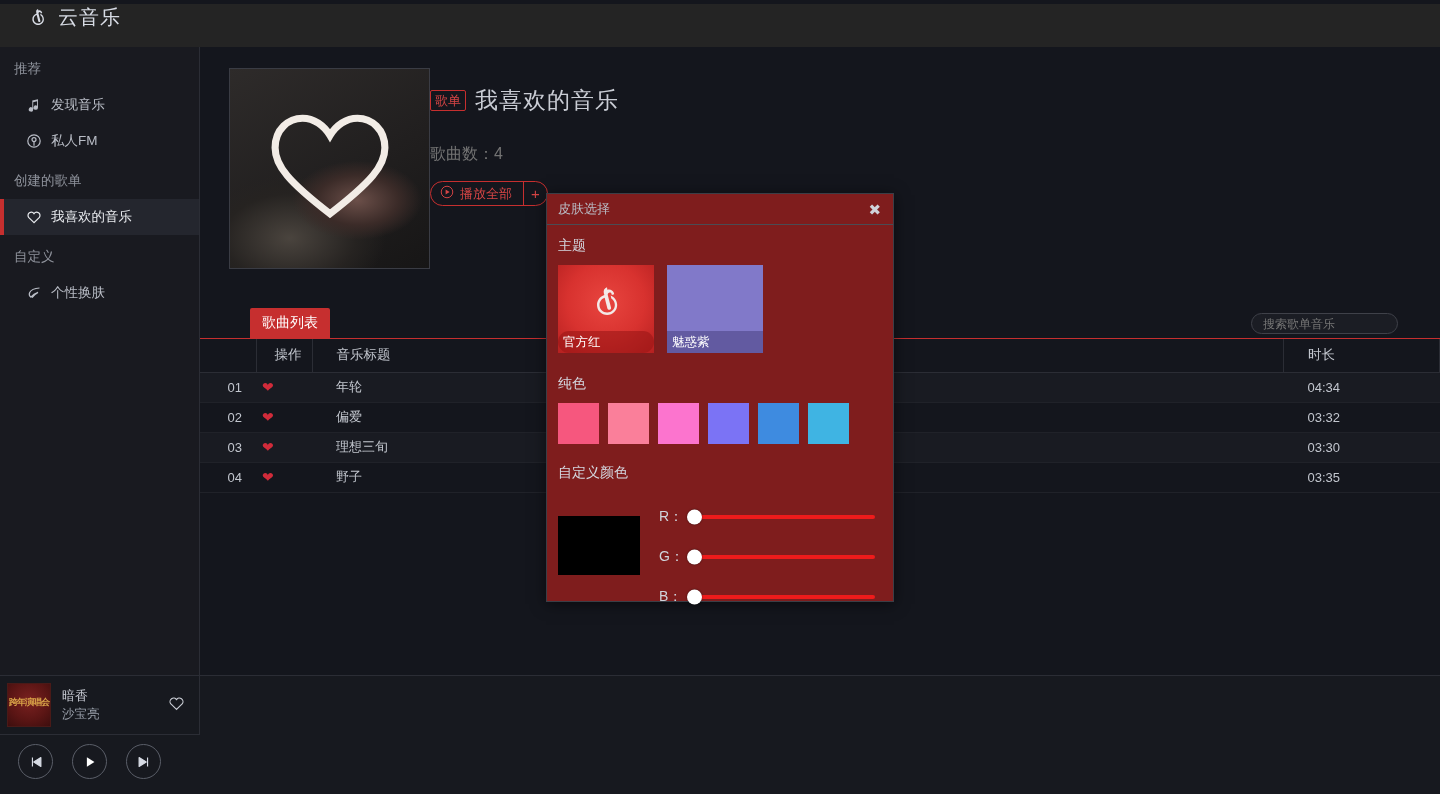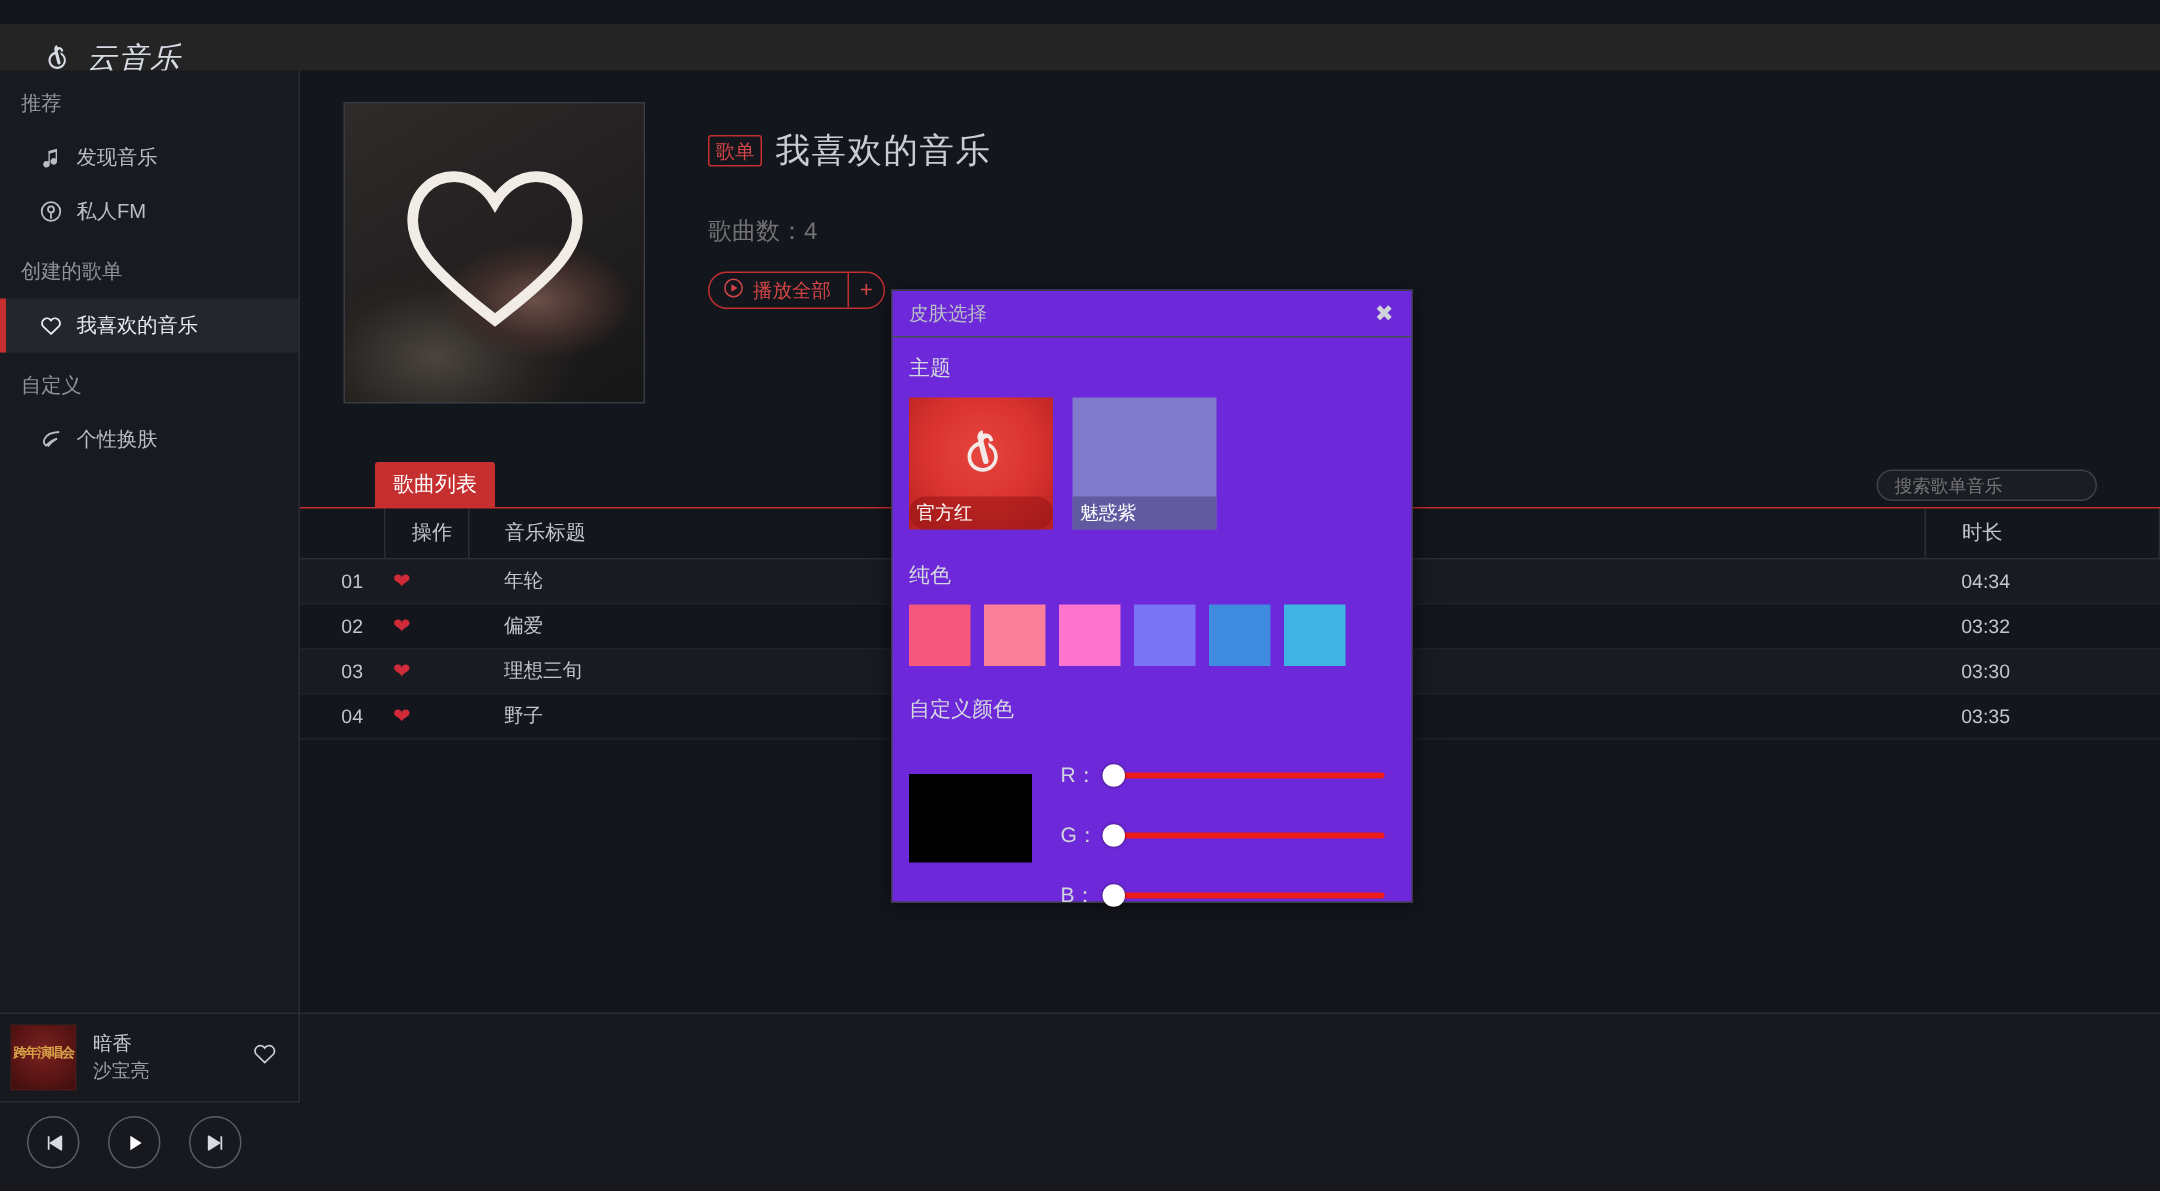--- a/index.html
+++ b/index.html
@@ -6,23 +6,23 @@
   html, body {
     width: 1440px; height: 794px;
     background: #0f1117;
     font-family: "Liberation Sans", "DejaVu Sans", sans-serif;
     overflow: hidden;
   }
   #app { position: relative; width: 1440px; height: 794px; background: #14161d; }
 
   
   .header {
-    position: absolute; top: 16px; left: 0; width: 1440px; height: 47px;
+    position: absolute; top: 4px; left: 0; width: 1440px; height: 47px;
     background: #242424; border-bottom: 2px solid #c62f2f;
-    display: flex; align-items: center; font-style: italic;
+    display: flex; align-items: flex-start;
   }
   .logo-wrap { display: flex; align-items: center; gap: 9px; margin-left: 26px; }
   .logo-mark { width: 23px; height: 23px; flex: 0 0 auto; }
   .logo-text { font-size: 20px; color: #d7dbe4; letter-spacing: 1px; }
 
   
   .sidebar {
     position: absolute; top: 47px; left: 0; width: 200px; height: 628px;
     background: #191a20; border-right: 1px solid #2b2d35;
   }
@@ -46,21 +46,21 @@
   .pl-cover {
     width: 201px; height: 201px; flex: 0 0 auto; border: 1px solid #3a3c44;
     background:
       radial-gradient(ellipse 90px 55px at 64% 66%, #6b4f49 0%, #3b2b28 45%, rgba(0,0,0,0) 72%),
       radial-gradient(ellipse 120px 80px at 30% 85%, #4a443e 0%, #262321 55%, rgba(0,0,0,0) 80%),
       linear-gradient(150deg, #2e2b2a 0%, #211f1f 55%, #171616 100%);
     position: relative; overflow: hidden;
   }
   .pl-cover .heart { position: absolute; left: 50%; top: 49%; transform: translate(-50%,-50%); }
 
-  .pl-info { margin-left: 42px; padding-top: 17px; }
+  .pl-info { padding-top: 17px; }
   .pl-title-row { display: flex; align-items: center; gap: 9px; }
   .pl-tag {
     border: 1px solid #c62f2f; color: #d64545; font-size: 13px;
     padding: 1px 4px; line-height: 17px; border-radius: 2px;
   }
   .pl-title { font-size: 23px; color: #c9ccd4; letter-spacing: 1px; }
   .pl-count { margin-top: 28px; font-size: 16px; color: #737373; }
   .pl-btns {
     margin-top: 16px; display: inline-flex; border: 1px solid #c62f2f;
     border-radius: 14px; overflow: hidden; height: 25px;
@@ -109,22 +109,22 @@
   .c-dur { width: 156px; padding-left: 24px; color: #7d828c; }
   th.c-op { padding-left: 18px; }
   th.c-title { padding-left: 24px; }
   th.c-dur { padding-left: 24px; border-right: none; }
   th.c-idx { border-right: 1px solid #2b2d35; }
   .heart-sm { color: #d12b3a; font-size: 14px; }
 
   
   .dialog {
     position: absolute; left: 546px; top: 193px; width: 348px; height: 409px;
-    background: #6d28d9; border: 1px solid #3c3e46;
-    box-shadow: 0 2px 14px rgba(0,0,0,.55); z-index: 50; margin-left: 48px;
+    background: #7f1d1d; border: 1px solid #3c3e46;
+    box-shadow: 0 2px 14px rgba(0,0,0,.55); z-index: 50;
   }
   .dlg-head {
     height: 31px; border-bottom: 1px solid #4a4c54; display: flex;
     align-items: center; justify-content: space-between; padding: 0 12px 0 11px;
   }
   .dlg-title { font-size: 13px; color: #b9bdc6; }
   .dlg-close { font-size: 15px; color: #cfd3da; cursor: pointer; line-height: 1; }
   .dlg-body { padding: 12px 10px 0 10px; }
   .sec-title { font-size: 14px; color: #d4d8e0; margin: 0 0 10px 1px; }
 

